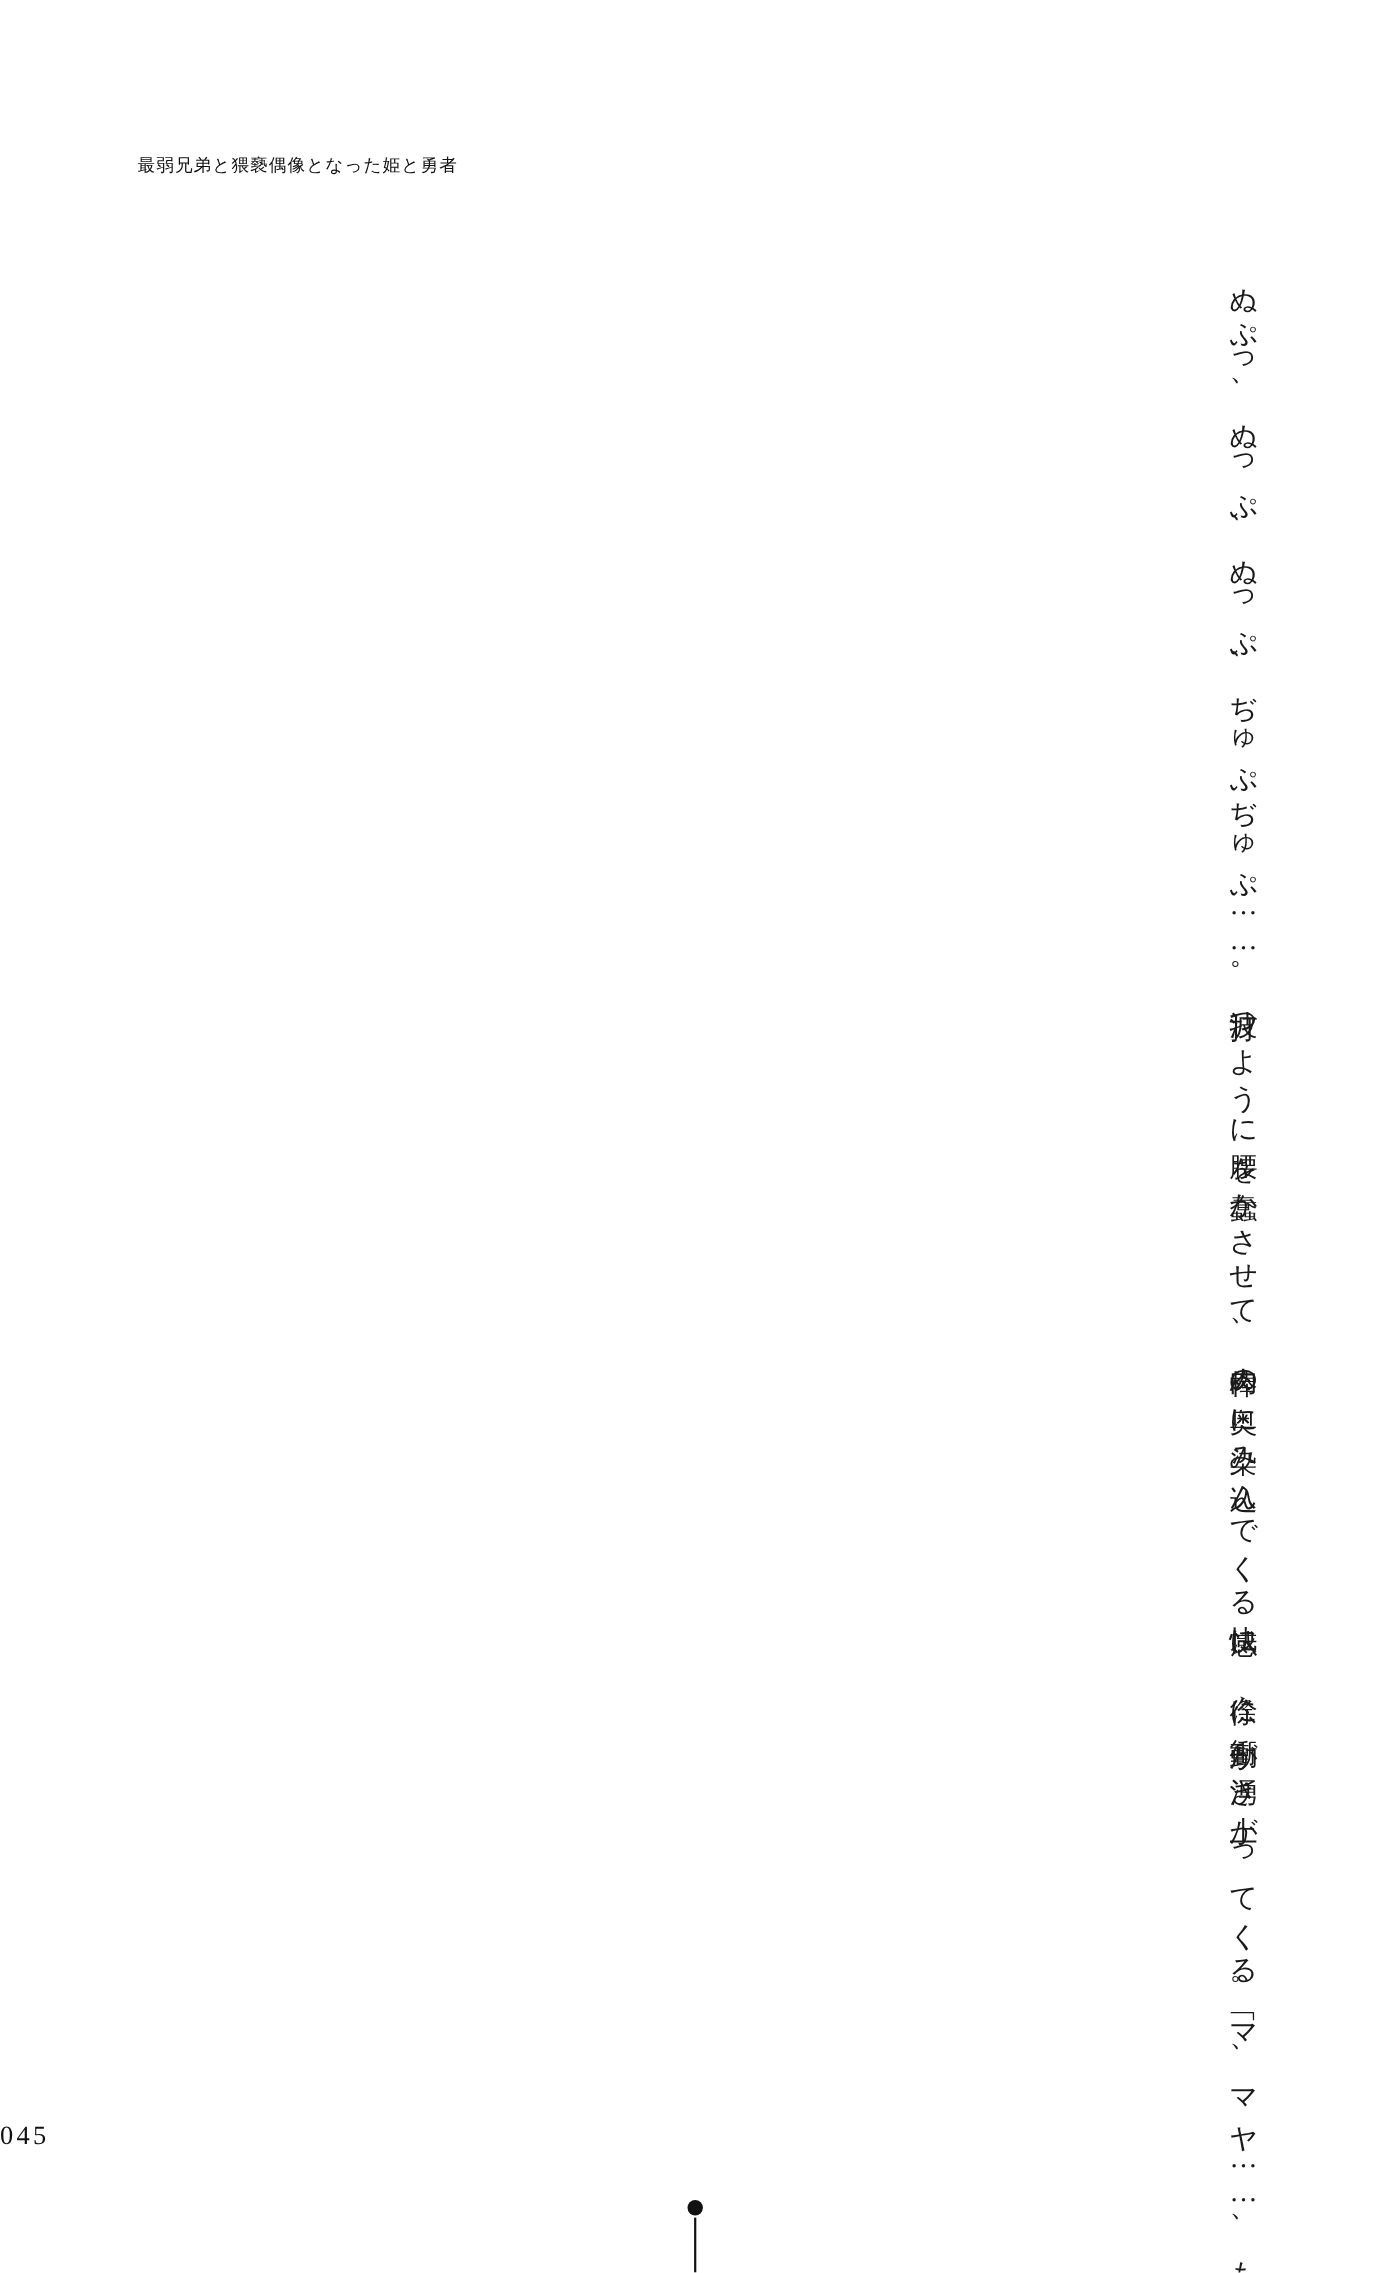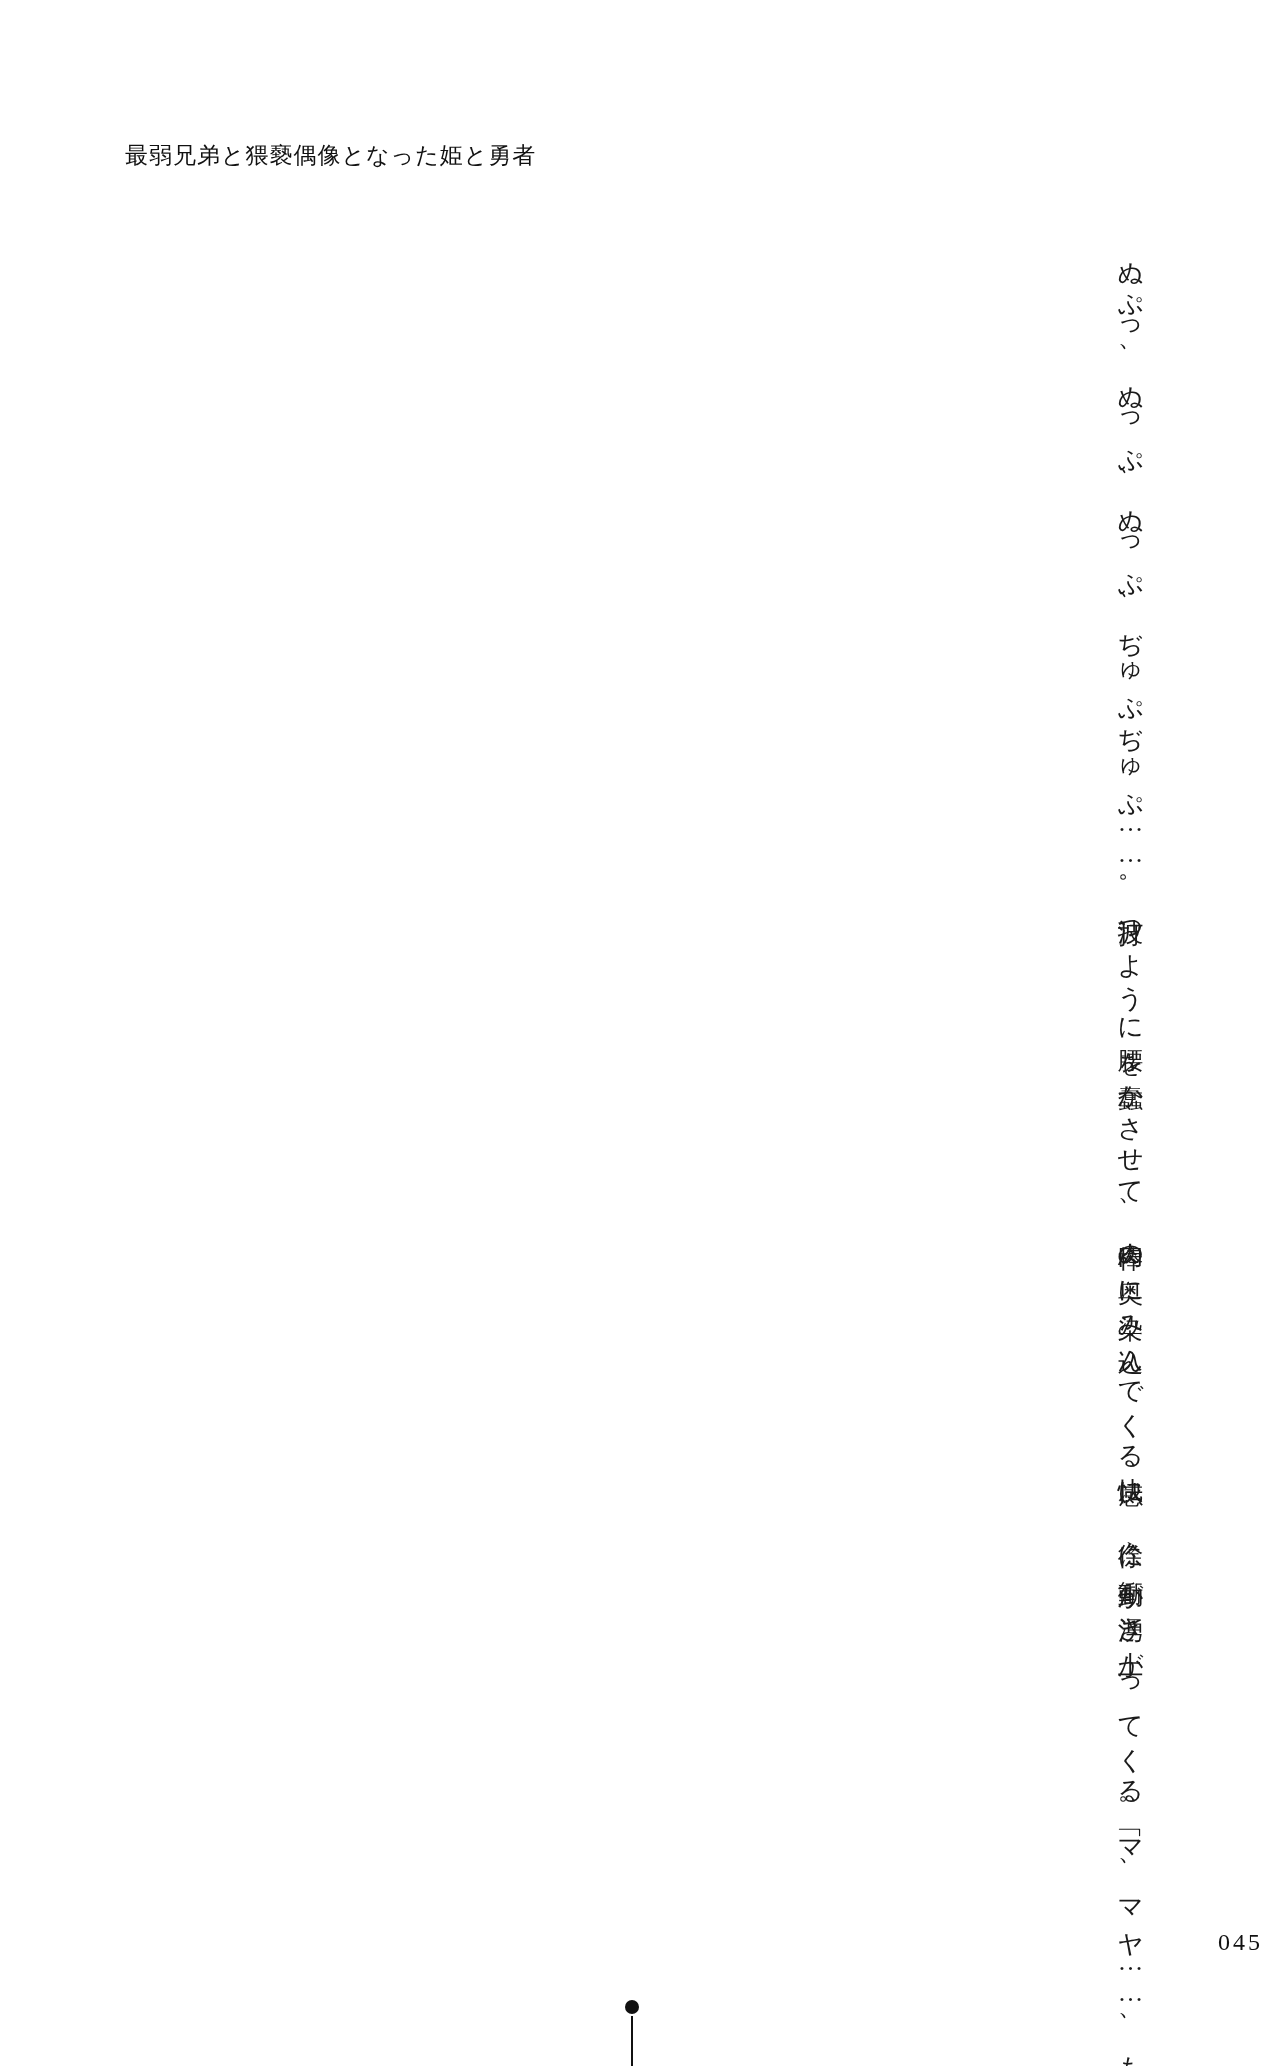--- a/index.html
+++ b/index.html
@@ -23,21 +23,21 @@
     width: 1263px;
     height: 2066px;
     box-sizing: border-box;
   }
 
   
   .running-head {
     position: absolute;
     top: 140px;
     left: 125px;
-    font-size: 23px;
+    font-size: 16px;
     letter-spacing: 1px;
     color: #111;
     white-space: nowrap;
     font-family: "Liberation Serif", "DejaVu Serif", serif;
   }
 
   
   .body-text {
     position: absolute;
     top: 245px;
@@ -69,21 +69,21 @@
     white-space: pre;
     overflow: visible;
   }
 
   
   .page-number {
     position: absolute;
     bottom: 110px;
     left: 0;
     width: 100%;
-    text-align: right;
+    text-align: left;
     font-size: 24px;
     letter-spacing: 3px;
     color: #111;
     font-family: "Liberation Serif", "DejaVu Serif", serif;
   }
 
   .footer-mark {
     position: absolute;
     bottom: 52px;
     left: 50%;

